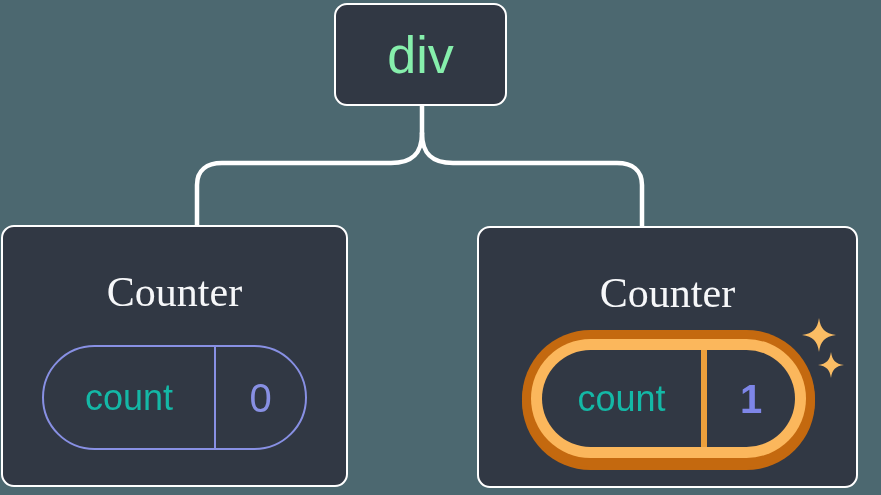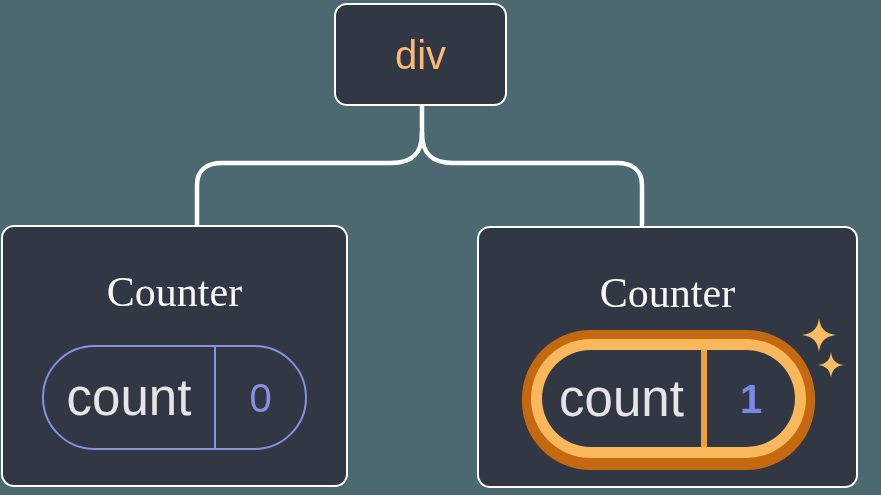--- a/index.html
+++ b/index.html
@@ -25,22 +25,22 @@
   .root-node {
     left: 334px;
     top: 3px;
     width: 173px;
     height: 103px;
     display: flex;
     align-items: center;
     justify-content: center;
   }
   .root-label {
-    color: #fdba74;
-    font-size: 40px;
+    color: #86efac;
+    font-size: 52px;
     line-height: 1;
   }
   .child-node-left {
     left: 1px;
     top: 225px;
     width: 347px;
     height: 262px;
   }
   .child-node-right {
     left: 477px;
@@ -113,22 +113,22 @@
     justify-content: center;
     box-sizing: border-box;
   }
   .state-pill-highlight .cell-value {
     flex: 1;
     display: flex;
     align-items: center;
     justify-content: center;
   }
   .state-name {
-    color: #e5e5e5;
-    font-size: 51px;
+    color: #14b8a6;
+    font-size: 36px;
     line-height: 1;
   }
   .state-value {
     color: #8890E4;
     font-size: 40px;
     line-height: 1;
   }
   .state-value-bold {
     color: #7E86E8;
     font-size: 40px;

